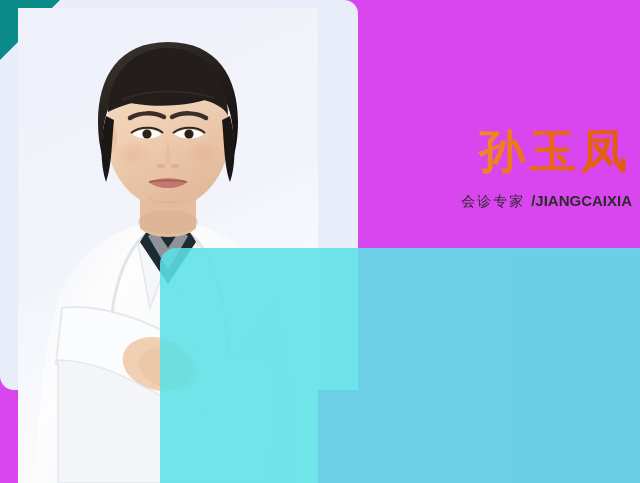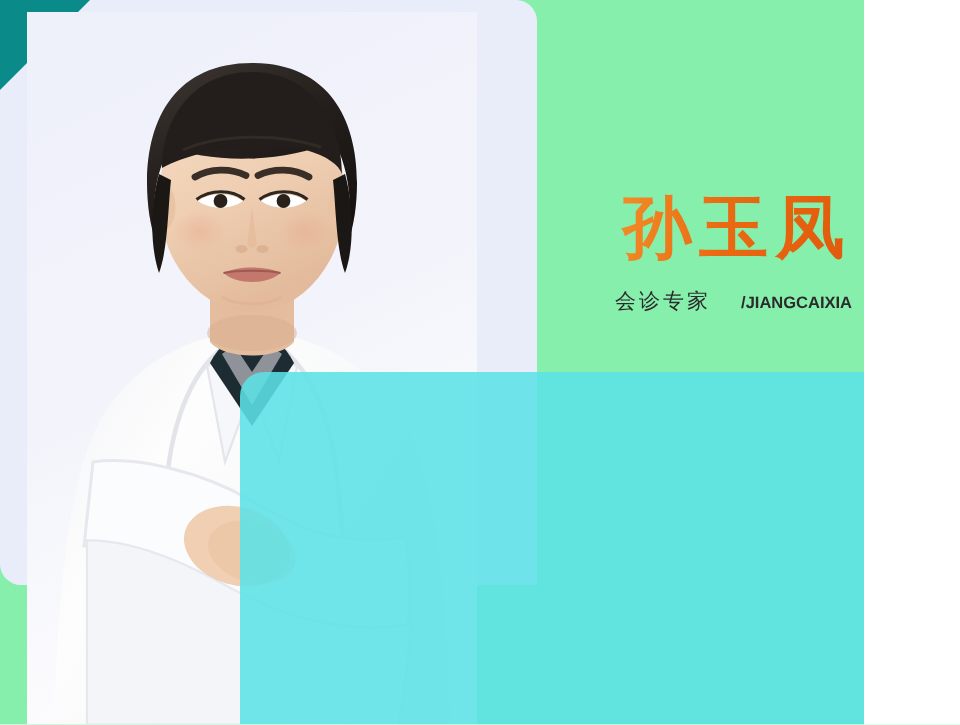--- a/index.html
+++ b/index.html
@@ -6,23 +6,23 @@
     margin: 0;
     padding: 0;
     background: #ffffff;
   }
   body {
     font-family: "Liberation Sans", "DejaVu Sans", sans-serif;
   }
 
   #card {
     position: relative;
-    width: 576px;
+    width: 640px;
     height: 483px;
-    background: #86efac;
+    background: #d946ef;
     overflow: hidden;
   }
 
   
   .bg-panel {
     position: absolute;
     left: 0px;
     top: 0px;
     width: 358px;
     height: 390px;
@@ -83,23 +83,23 @@
     color: #2b2b2b;
     letter-spacing: 1px;
     white-space: nowrap;
   }
   .name-sub .cn {
     font-weight: normal;
     letter-spacing: 2px;
   }
   .name-sub .pinyin {
     font-weight: bold;
-    font-size: 11px;
+    font-size: 15px;
     letter-spacing: 0px;
-    margin-left: 20px;
+    margin-left: 6px;
   }
 
   
   .credentials {
     position: absolute;
     left: 160px;
     top: 248px;
     width: 480px;
     height: 235px;
     background: rgba(92, 225, 230, 0.88);

